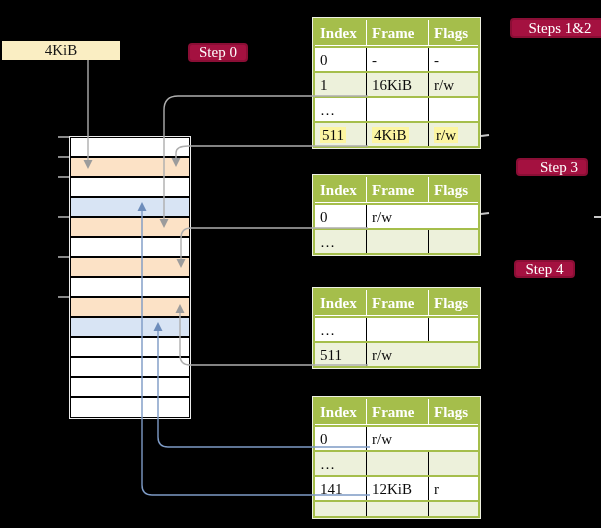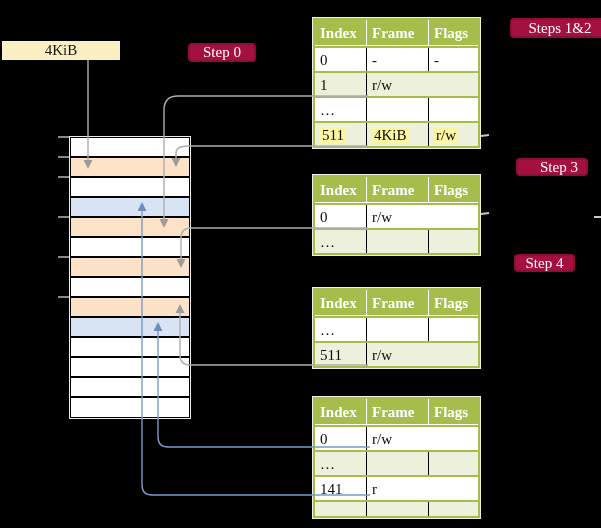--- a/index.html
+++ b/index.html
@@ -12,24 +12,24 @@
   .pointer-box{
     position:absolute;left:2px;top:41px;width:118px;height:19px;
     background:#FAEEC3;color:#151515;font-size:15px;line-height:19px;text-align:center;
   }
   
   .badge{
     position:absolute;background:#A41140;border:2px solid #8A0E35;border-radius:4px;
     color:#fff;font-size:15px;display:flex;align-items:center;justify-content:center;
     white-space:nowrap;padding:0 6px;
   }
-  .b-step0 {left:188px;top:43px; width:68px;height:19px;}
+  .b-step0 {left:188px;top:43px; width:60px;height:19px;}
   .b-steps12{left:510px;top:18px; width:100px;height:20px;}
   .b-step3 {left:516px;top:158px;width:72px;height:18px;padding-left:20px;}
-  .b-step4 {left:514px;top:254px;width:61px;height:18px;}
+  .b-step4 {left:514px;top:260px;width:61px;height:18px;}
   
   .memcol{
     position:absolute;left:70px;top:137px;width:120px;height:281px;
     border:1px solid #000;box-shadow:0 0 0 1px #ececec;background:#fff;
   }
   .mrow{height:20px;border-bottom:2px solid #000;}
   .mrow:last-child{border-bottom:0;height:18px;}
   .mrow.w{background:#ffffff;}
   .mrow.p{background:#FCE2C6;}
   .mrow.b{background:#D8E4F4;}
@@ -103,20 +103,21 @@
       <div class="th">Frame</div>
       <div class="th last">Flags</div>
     </div>
     <div class="trow">
       <div class="td">0</div>
       <div class="td">-</div>
       <div class="td last">-</div>
     </div>
     <div class="trow tint">
       <div class="td">1</div>
+      <div class="td">16KiB</div>
       <div class="td last">r/w</div>
     </div>
     <div class="trow">
       <div class="td">…</div>
       <div class="td"></div>
       <div class="td last"></div>
     </div>
     <div class="trow tint">
       <div class="td"><span class="hl">511</span></div>
       <div class="td"><span class="hl">4KiB</span></div>
@@ -168,20 +169,21 @@
       <div class="td">0</div>
       <div class="td last">r/w</div>
     </div>
     <div class="trow tint">
       <div class="td">…</div>
       <div class="td"></div>
       <div class="td last"></div>
     </div>
     <div class="trow">
       <div class="td">141</div>
+      <div class="td">12KiB</div>
       <div class="td last">r</div>
     </div>
     <div class="trow tint short">
       <div class="td">…</div>
       <div class="td"></div>
       <div class="td last"></div>
     </div>
   </div>
 
   <svg class="overlay" width="601" height="528">

